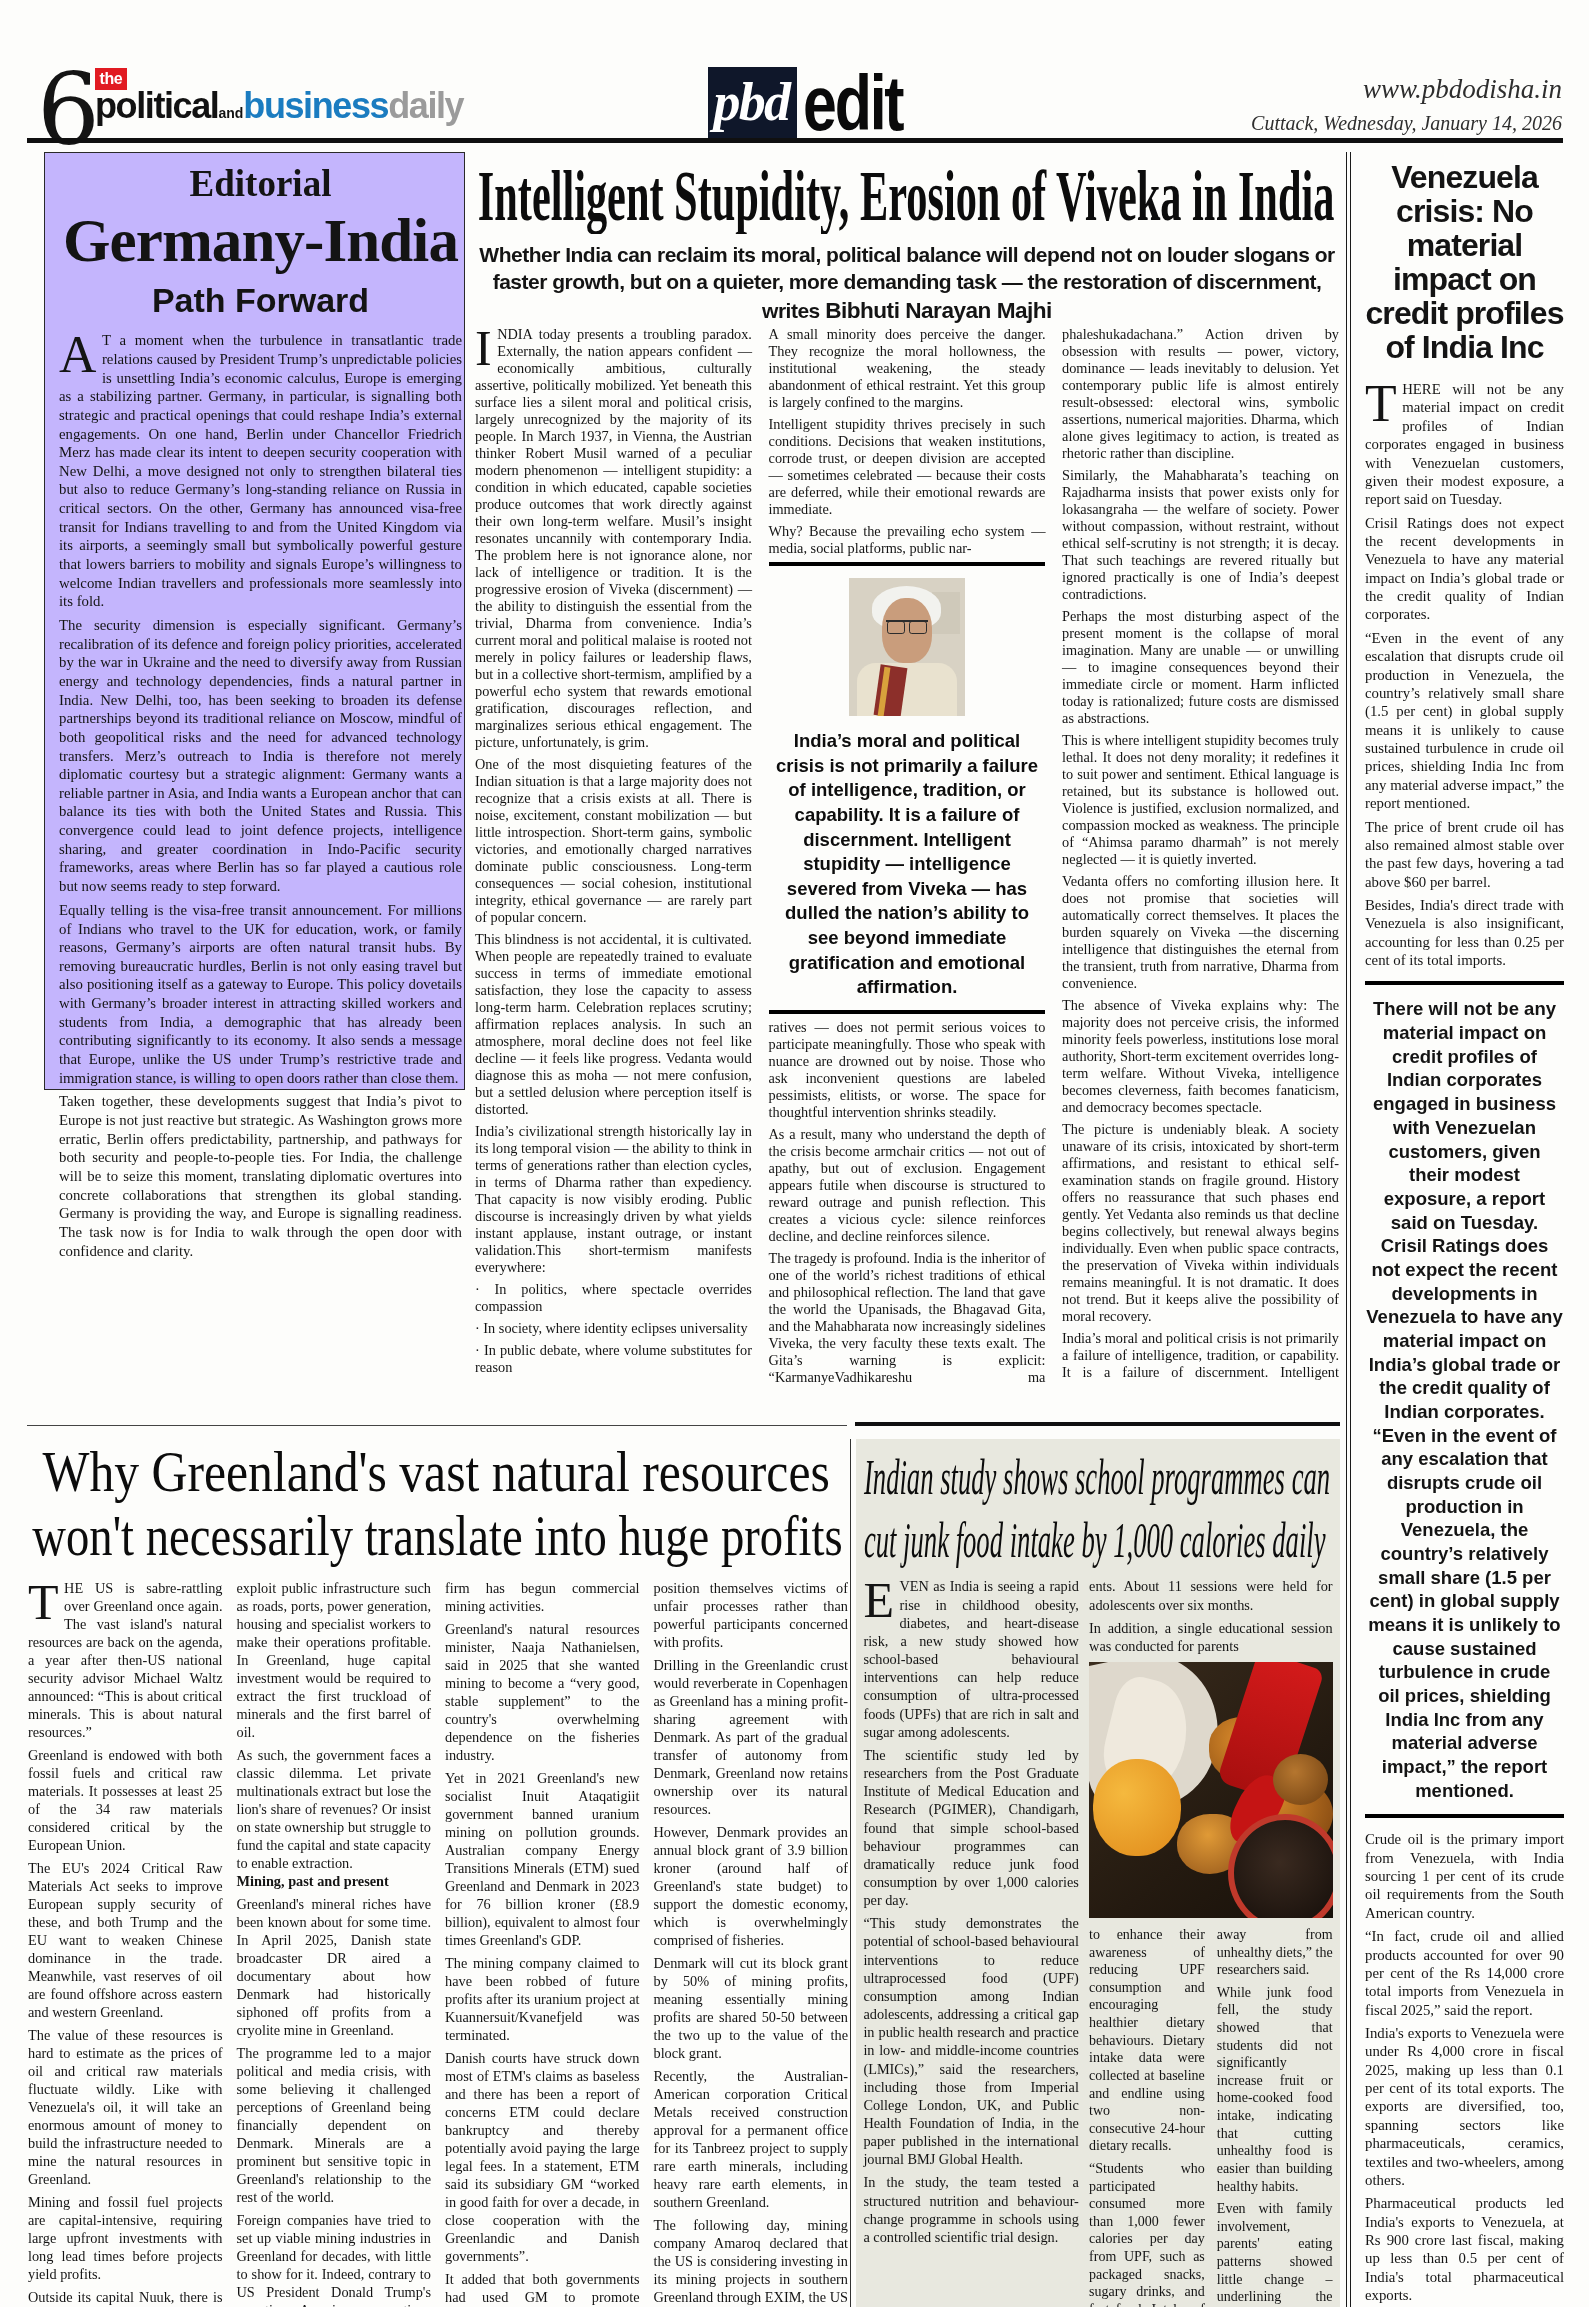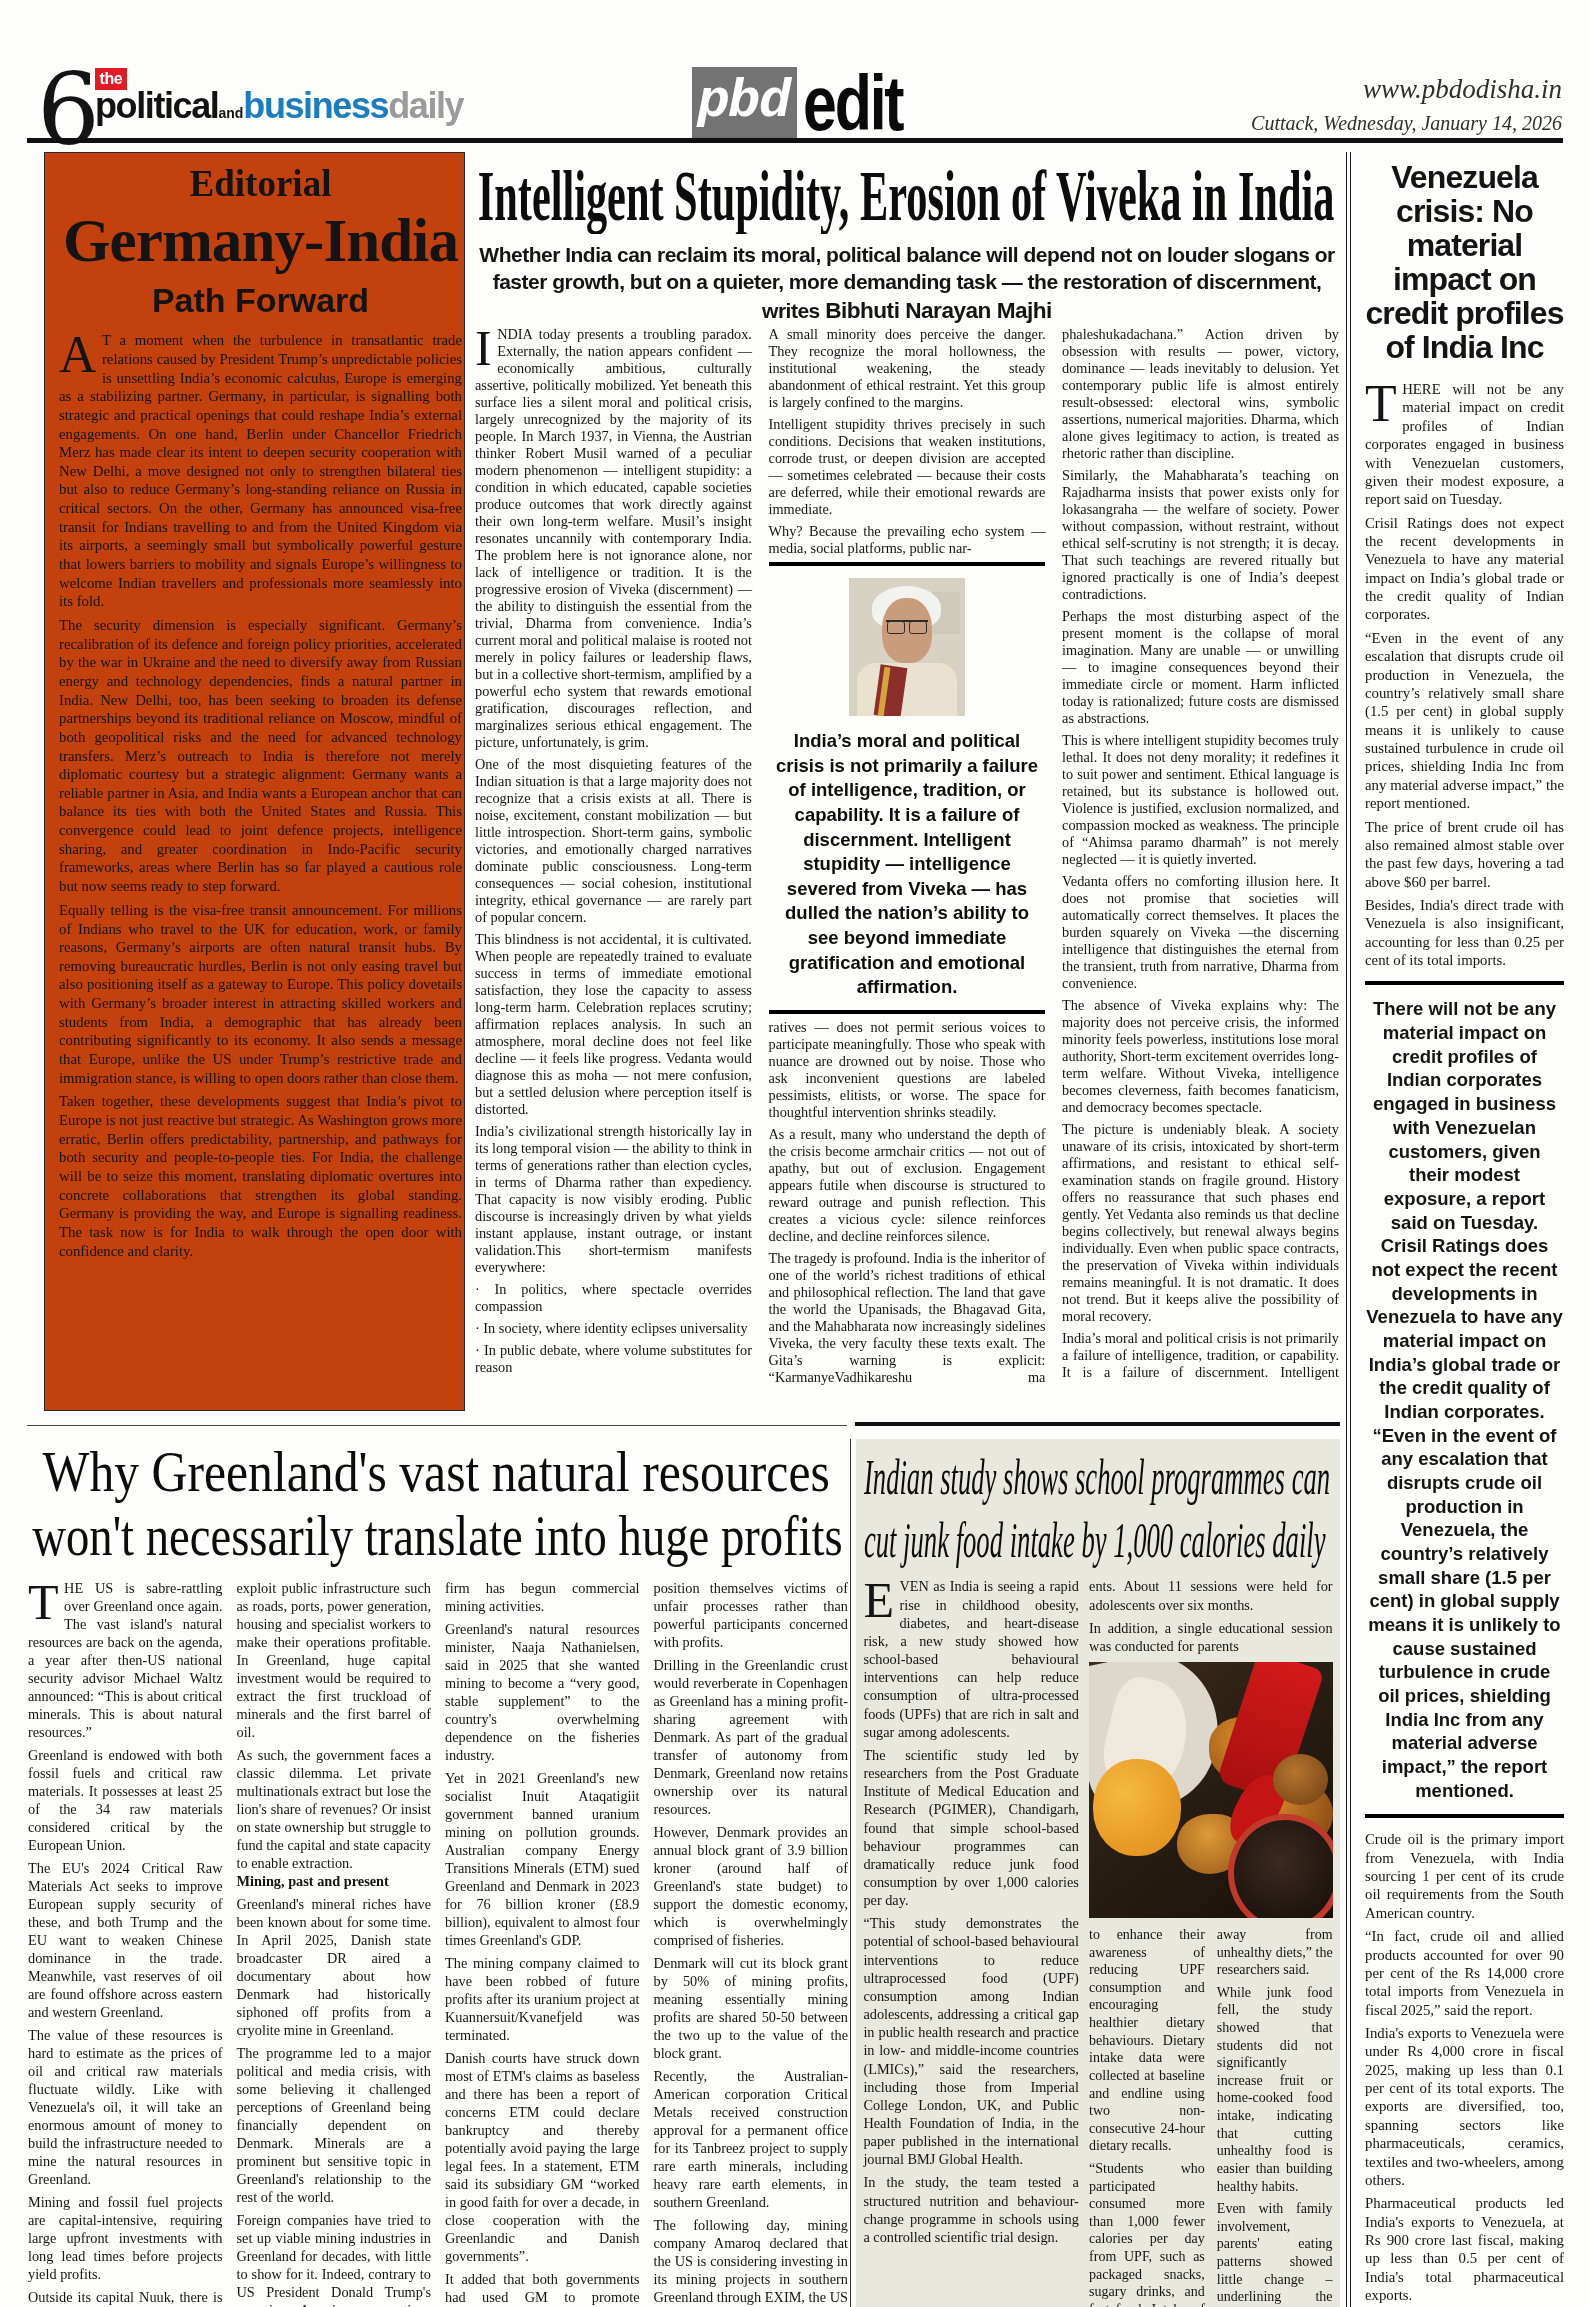--- a/index.html
+++ b/index.html
@@ -7,31 +7,31 @@
   
   .pagenum{position:absolute;left:37px;top:60px;font-size:99px;font-weight:400;line-height:1;font-family:"DejaVu Serif",serif;}
   .logo{position:absolute;left:95px;top:68px;font-family:"Liberation Sans",sans-serif;}
   .logo .the{display:inline-block;background:#e11b22;color:#fff;font-weight:bold;font-size:16px;padding:1.8px 4.6px;letter-spacing:-0.5px;margin-bottom:-2.8px;}
   .logo .row{margin-top:0.9px;font-weight:bold;font-size:36px;letter-spacing:-1.4px;line-height:1;}
   .logo .pol{color:#121212;}
   .logo .and{font-size:14px;color:#121212;letter-spacing:0;}
   .logo .bus{color:#1b7cc0;}
   .logo .dai{color:#9b9b9b;}
   .masthead{position:absolute;left:692px;top:67px;display:flex;align-items:flex-start;}
-  .pbdbox{background:#737373;color:#fff;font-family:Liberation Mono, monospace;font-weight:bold;font-style:italic;font-size:54px;line-height:1;padding:8.3px 7.4px 14px 5.5px;letter-spacing:-1.8px;}
+  .pbdbox{background:#0f172a;color:#fff;font-family:Liberation Serif, serif;font-weight:bold;font-style:italic;font-size:54px;line-height:1;padding:8.3px 7.4px 14px 5.5px;letter-spacing:-1.8px;margin-left:16px;}
   .editword{font-family:"Liberation Sans",sans-serif;font-weight:bold;font-size:78px;line-height:0.93;letter-spacing:-2.8px;color:#0a0a0a;transform:scaleX(0.78);transform-origin:left top;margin-left:6.5px;}
   .head-right{position:absolute;right:27px;top:74px;text-align:right;font-style:italic;color:#2e2e2e;}
   .head-right .site{font-weight:normal;font-size:27px;}
   .head-right .date{font-size:20px;margin-top:6.5px;}
   .top-rule{position:absolute;left:27px;top:138px;width:1536px;height:4.6px;background:#101010;}
   
   p{margin:0 0 0.35em 0;text-align:justify;}
   .lead p:first-child::first-letter{float:left;font-size:3.5em;line-height:0.78;padding:3.7px 5.5px 0 0;}
   
-  .editorial-box{position:absolute;left:44px;top:152px;width:421px;height:1259px;border:1.4px solid #2a2a2a;background:#c2410c;box-sizing:border-box;padding:12px 2px 0 14px;}
+  .editorial-box{position:absolute;left:44px;top:152px;width:421px;height:938px;border:1.4px solid #2a2a2a;background:#c4b5fd;box-sizing:border-box;padding:12px 2px 0 14px;}
   .ed-kicker{text-align:center;font-weight:bold;font-size:37px;margin:0;line-height:1;}
   .ed-title{text-align:center;font-size:61px;margin:8.3px 0 0 0;line-height:1;letter-spacing:-0.9px;}
   .ed-sub{text-align:center;font-family:"Liberation Sans",sans-serif;font-weight:bold;font-size:34px;margin:12px 0 14px 0;line-height:1;}
   .ed-body{font-size:14.8px;line-height:1.26;height:1061px;overflow:hidden;}
   
   .center-art{position:absolute;left:475px;top:156px;width:864px;}
   .standfirst{font-family:"Liberation Sans",sans-serif;font-weight:bold;font-size:21px;line-height:1.32;text-align:center;margin-top:6.5px;letter-spacing:-0.5px;}
   .center-cols{column-count:3;column-gap:16.6px;font-size:14.3px;line-height:1.19;height:1066px;overflow:hidden;}
   .portrait-figure{break-inside:avoid;border-top:4.2px solid #000;border-bottom:4.2px solid #000;padding:12px 2.8px 10px 2.8px;margin:5.5px 0 8.3px 0;}
   .portrait{position:relative;width:116px;height:138px;margin:0 auto;background:#d8d2c4;overflow:hidden;}

